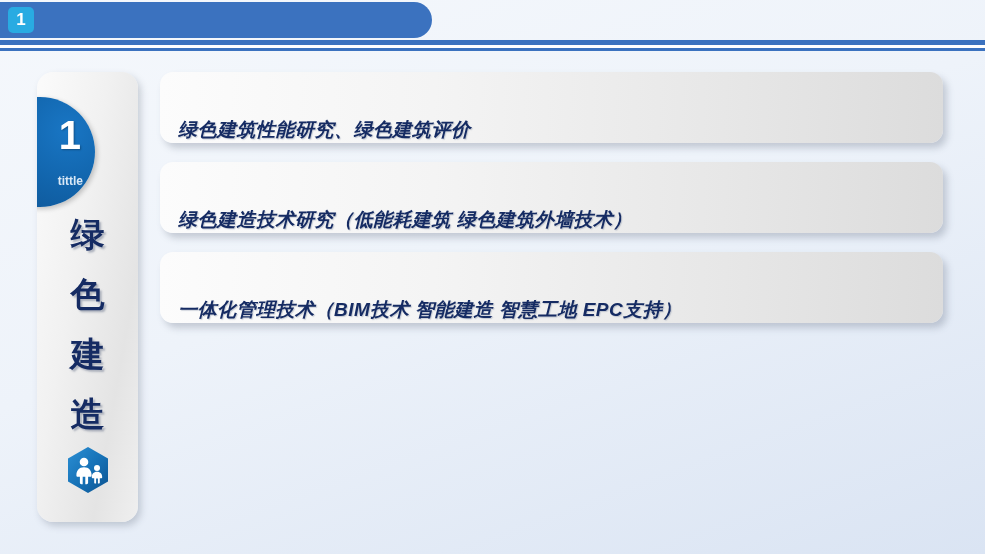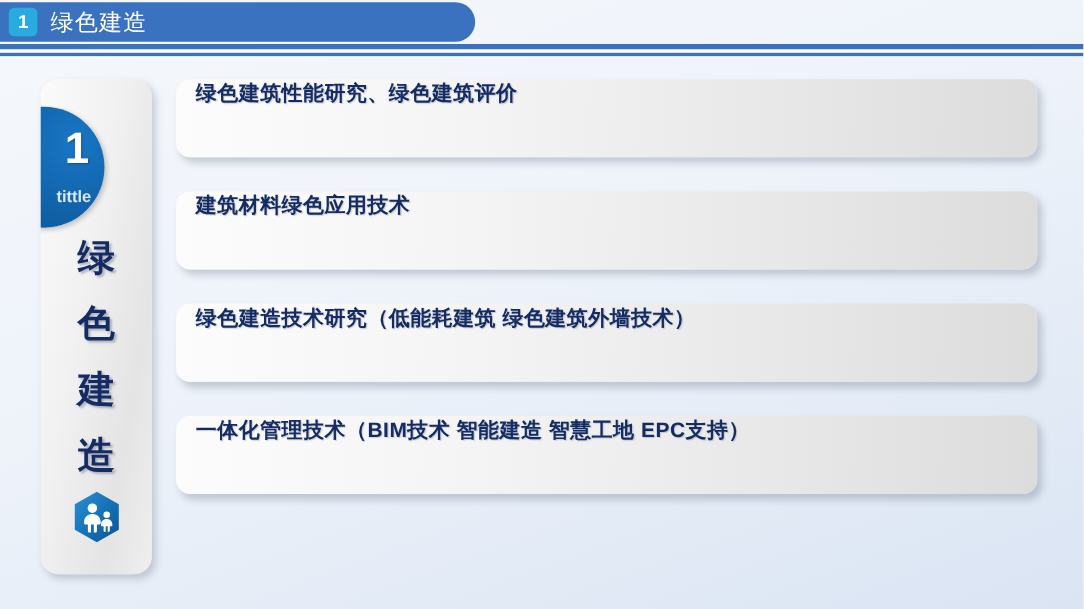--- a/index.html
+++ b/index.html
@@ -112,21 +112,21 @@
     font-size: 40px;
     font-weight: bold;
     line-height: 1;
     text-shadow: 1px 1px 2px rgba(0,0,0,0.3);
   }
 
   .sidebar-circle-sub {
     position: absolute;
     right: 12px; bottom: 20px;
     color: #d9e8f6;
-    font-size: 15px;
+    font-size: 12px;
     font-weight: bold;
     line-height: 1;
   }
 
   .sidebar-vtext {
     position: absolute;
     left: 0; top: 145px;
     width: 101px;
     display: flex;
     flex-direction: column;
@@ -155,45 +155,45 @@
   .bars {
     position: absolute;
     left: 160px; top: 72px;
     width: 790px;
   }
 
   .bar {
     position: relative;
     width: 783px;
     height: 71px;
-    margin-bottom: 31px;
+    margin-bottom: 19px;
     background: linear-gradient(92deg, #fcfcfc 0%, #f4f4f4 35%, #e7e7e7 72%, #dcdcdc 100%);
     border-radius: 13px;
     box-shadow: 4px 5px 7px rgba(95,105,125,0.30);
     display: flex;
-    align-items: flex-start;
+    align-items: flex-end;
     padding-left: 18px;
+    font-style: italic;
   }
 
   .bar-label {
     font-size: 19px;
     font-weight: bold;
     color: #152b63;
     letter-spacing: 0.5px;
     white-space: nowrap;
     text-shadow: 1px 1px 1px rgba(140,150,170,0.45);
   }
 </style>
 </head>
 <body>
 
 <div class="header-zone">
   <div class="header-pill">
     <div class="header-num">1</div>
-    <div class="header-title">绿色建造</div>
   </div>
 </div>
 <div class="rule-thick"></div>
 <div class="rule-gap"></div>
 <div class="rule-thin"></div>
 
 <div class="sidebar-panel">
 
   <div class="sidebar-circle">
     <div class="sidebar-circle-num">1</div>
@@ -226,21 +226,18 @@
     </svg>
   </div>
 
 </div>
 
 <div class="bars">
   <div class="bar">
     <div class="bar-label">绿色建筑性能研究、绿色建筑评价</div>
   </div>
   <div class="bar">
-    <div class="bar-label">建筑材料绿色应用技术</div>
-  </div>
-  <div class="bar">
     <div class="bar-label">绿色建造技术研究（低能耗建筑  绿色建筑外墙技术）</div>
   </div>
   <div class="bar">
     <div class="bar-label">一体化管理技术（BIM技术  智能建造  智慧工地  EPC支持）</div>
   </div>
 </div>
 
 </body></html>

